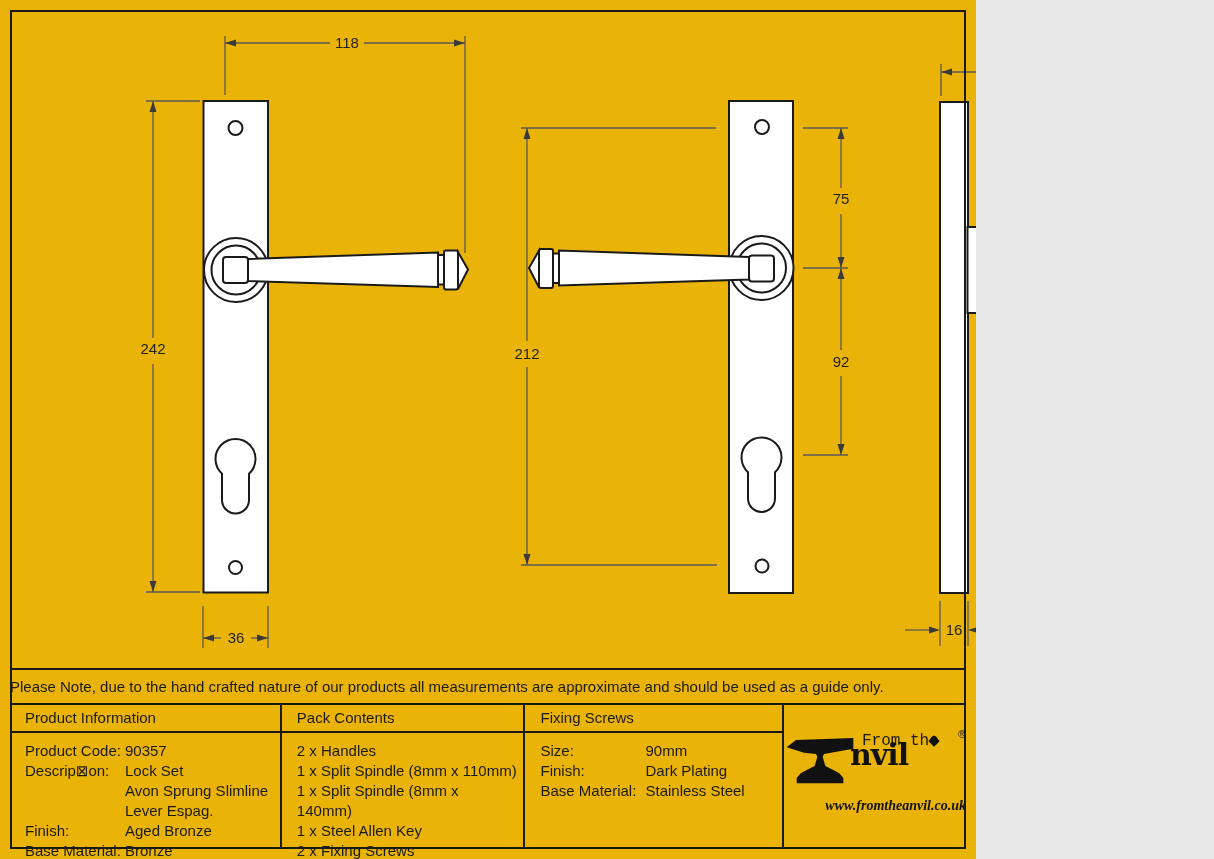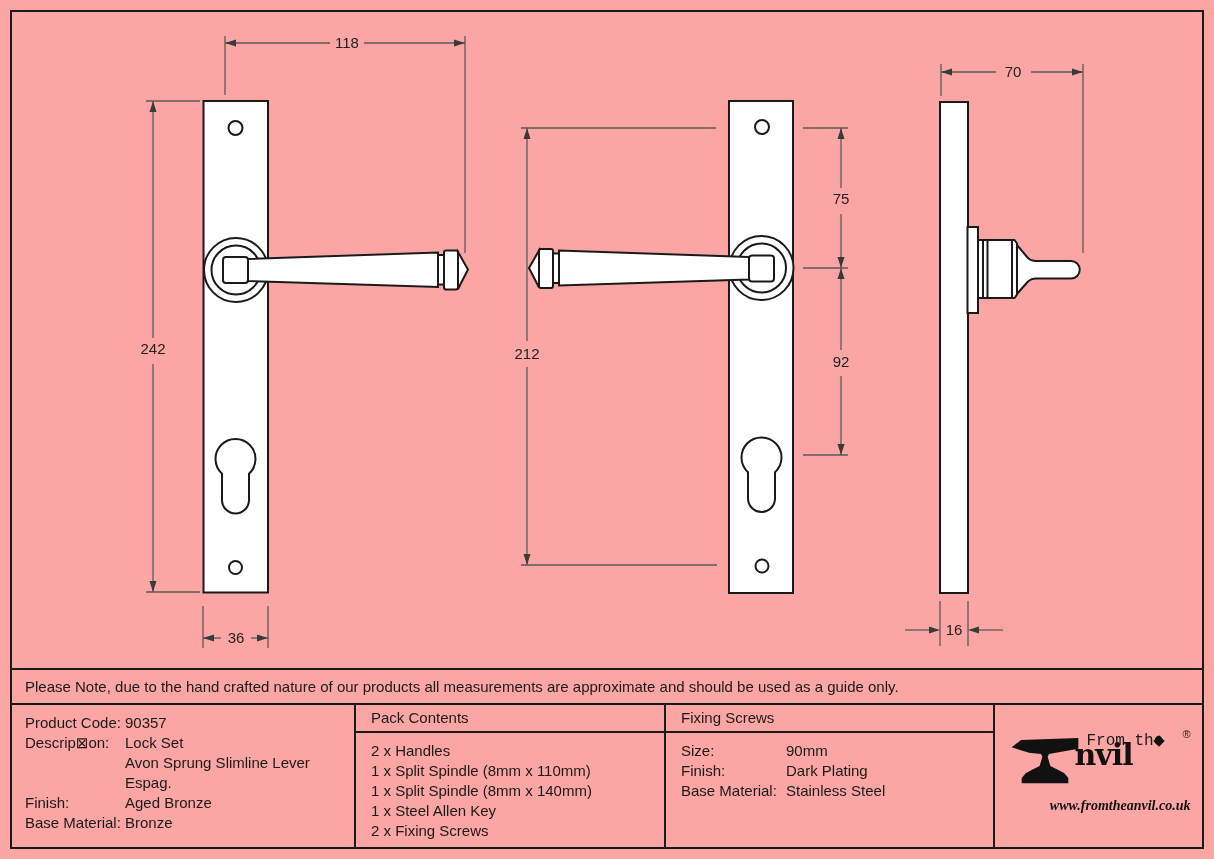--- a/index.html
+++ b/index.html
@@ -1,28 +1,28 @@
 <!DOCTYPE html>
 <html><head>
 <meta charset="utf-8">
 <style>
   html,body{margin:0;padding:0;background:#e8e8e8;}
-  .page{position:relative;width:1214px;height:859px;background:#fca5a5;
+  .page{position:relative;width:976px;height:859px;background:#eab308;
         font-family:"Liberation Sans",sans-serif;color:#1a1a1a;overflow:hidden;}
   .frame{position:absolute;left:10px;top:10px;right:10px;bottom:10px;
          border:2px solid #1a1a1a;box-sizing:border-box;pointer-events:none;}
   svg.drawing{position:absolute;left:0;top:0;}
   svg .outline{fill:#ffffff;stroke:#1a1a1a;stroke-width:2;}
   svg .outline-nf{fill:none;stroke:#1a1a1a;stroke-width:2;}
   svg .dimline{stroke:#5a5a5a;stroke-width:1.3;fill:none;}
   svg .arrow{fill:#3a3a3a;stroke:none;}
   svg .dimtext{fill:#222;font-family:"Liberation Sans",sans-serif;font-size:15px;text-anchor:middle;}
   .note-bar{position:absolute;left:10px;right:10px;top:668px;height:37px;box-sizing:border-box;
             border-top:2px solid #1a1a1a;border-bottom:2px solid #1a1a1a;
-            display:flex;align-items:center;padding-left:15px;font-size:15px;}
+            display:flex;align-items:center;font-size:15px;}
   .tables{position:absolute;left:10px;right:10px;top:705px;bottom:10px;display:flex;}
   .col{box-sizing:border-box;position:relative;}
   .col-pi{width:346px;border-right:2px solid #1a1a1a;}
   .col-pc{width:310px;border-right:2px solid #1a1a1a;}
   .col-fs{width:329px;border-right:2px solid #1a1a1a;}
   .col-logo{flex:1;display:flex;align-items:center;justify-content:center;}
   .tbl-header{height:26px;line-height:26px;border-bottom:2px solid #1a1a1a;
               padding-left:15px;font-size:15px;}
   .tbl-body{padding:8px 6px 0 15px;font-size:15px;}
   .kv-row{display:flex;line-height:20px;}
@@ -165,20 +165,21 @@
     </g>
   </svg>
 
   <div class="note-bar">
     <span>Please Note, due to the hand crafted nature of our products all measurements are approximate and should be used as a guide only.</span>
   </div>
 
   <div class="tables">
 
     <div class="col col-pi">
+      <div class="tbl-header">Product Information</div>
       <div class="tbl-body">
         <div class="kv-row">
           <div class="kv-label">Product Code:</div>
           <div class="kv-value">90357</div>
         </div>
         <div class="kv-row">
           <div class="kv-label">Descrip⊠on:</div>
           <div class="kv-value">
             <div>Lock Set</div>
             <div>Avon Sprung Slimline Lever Espag.</div>

